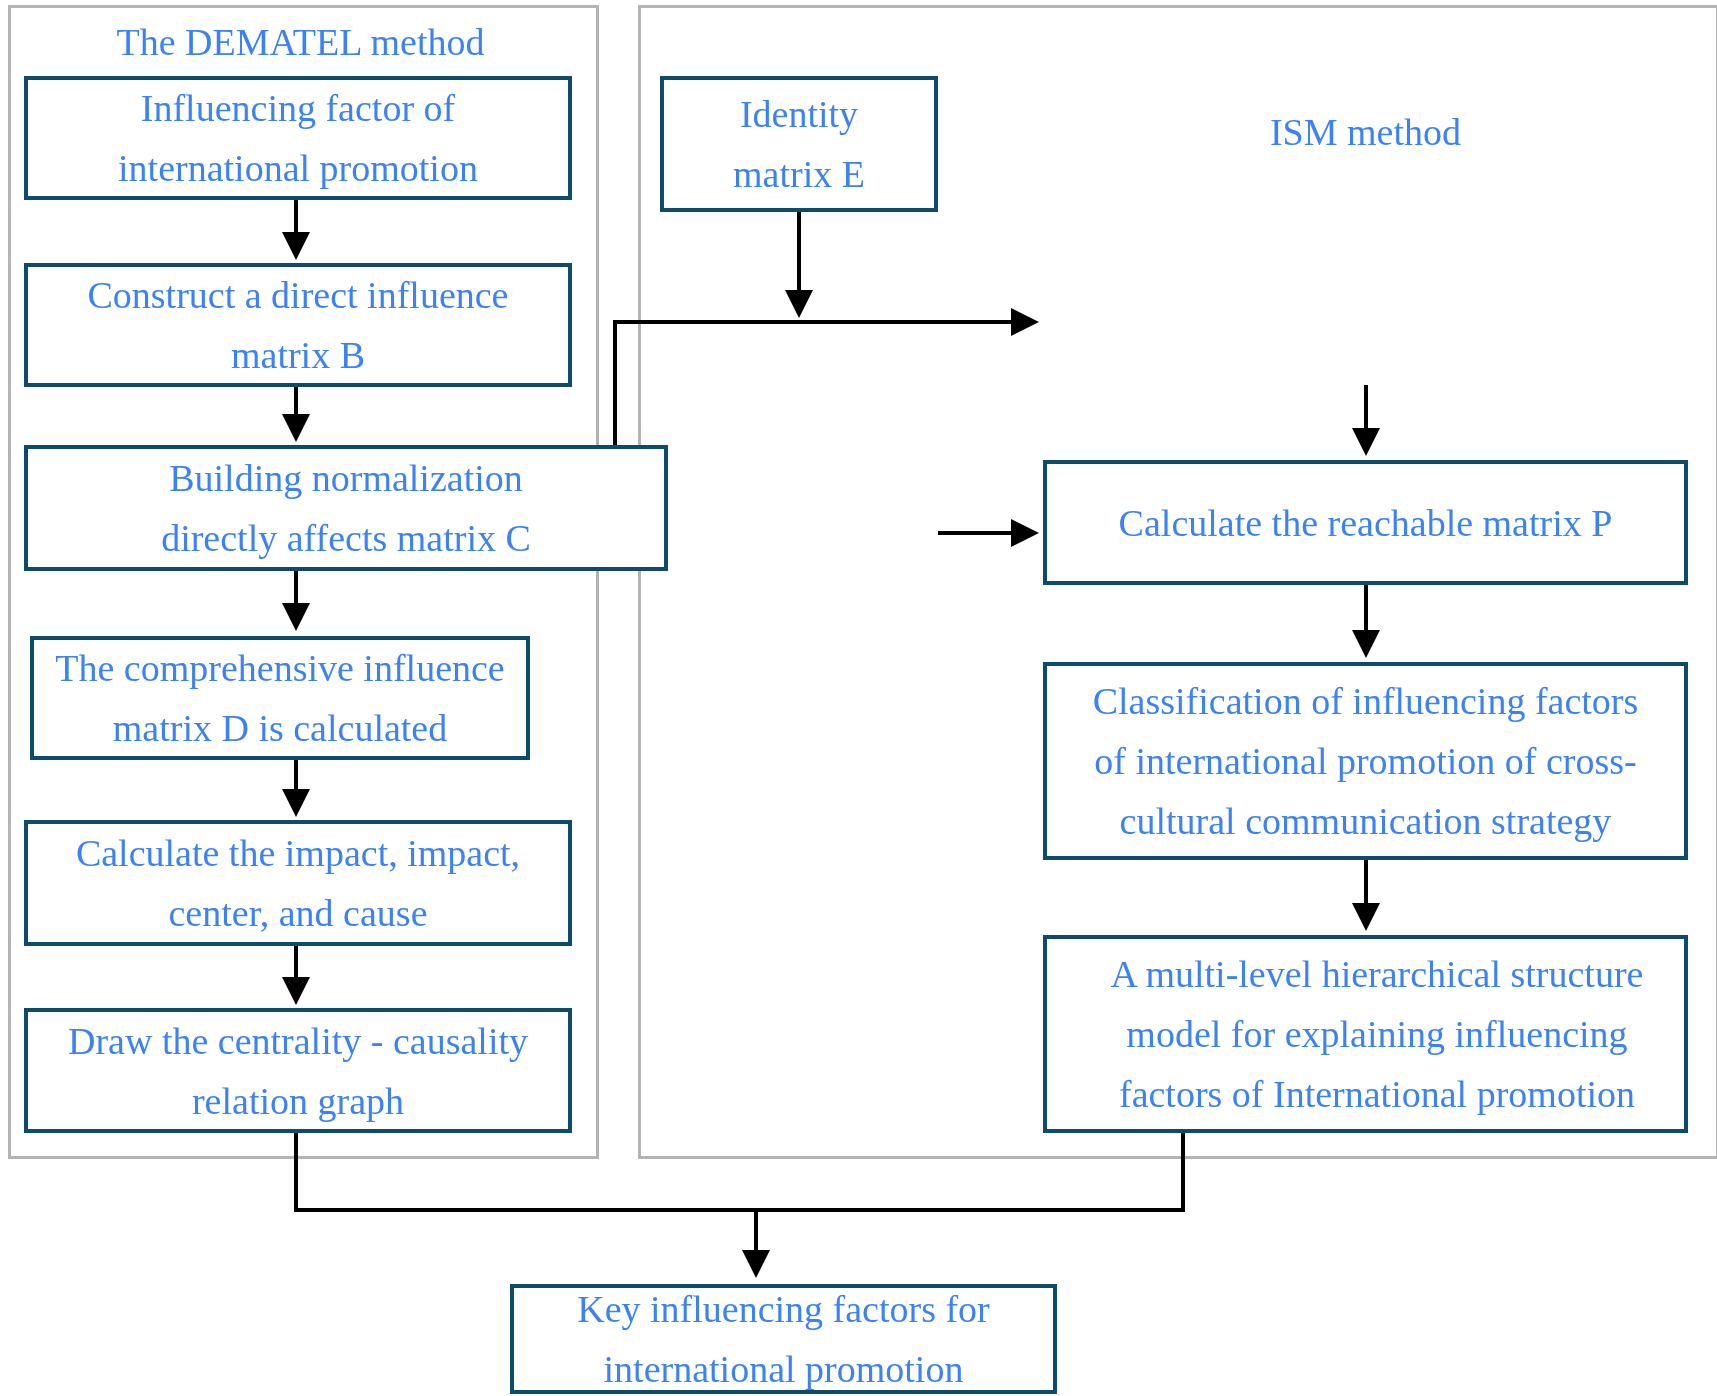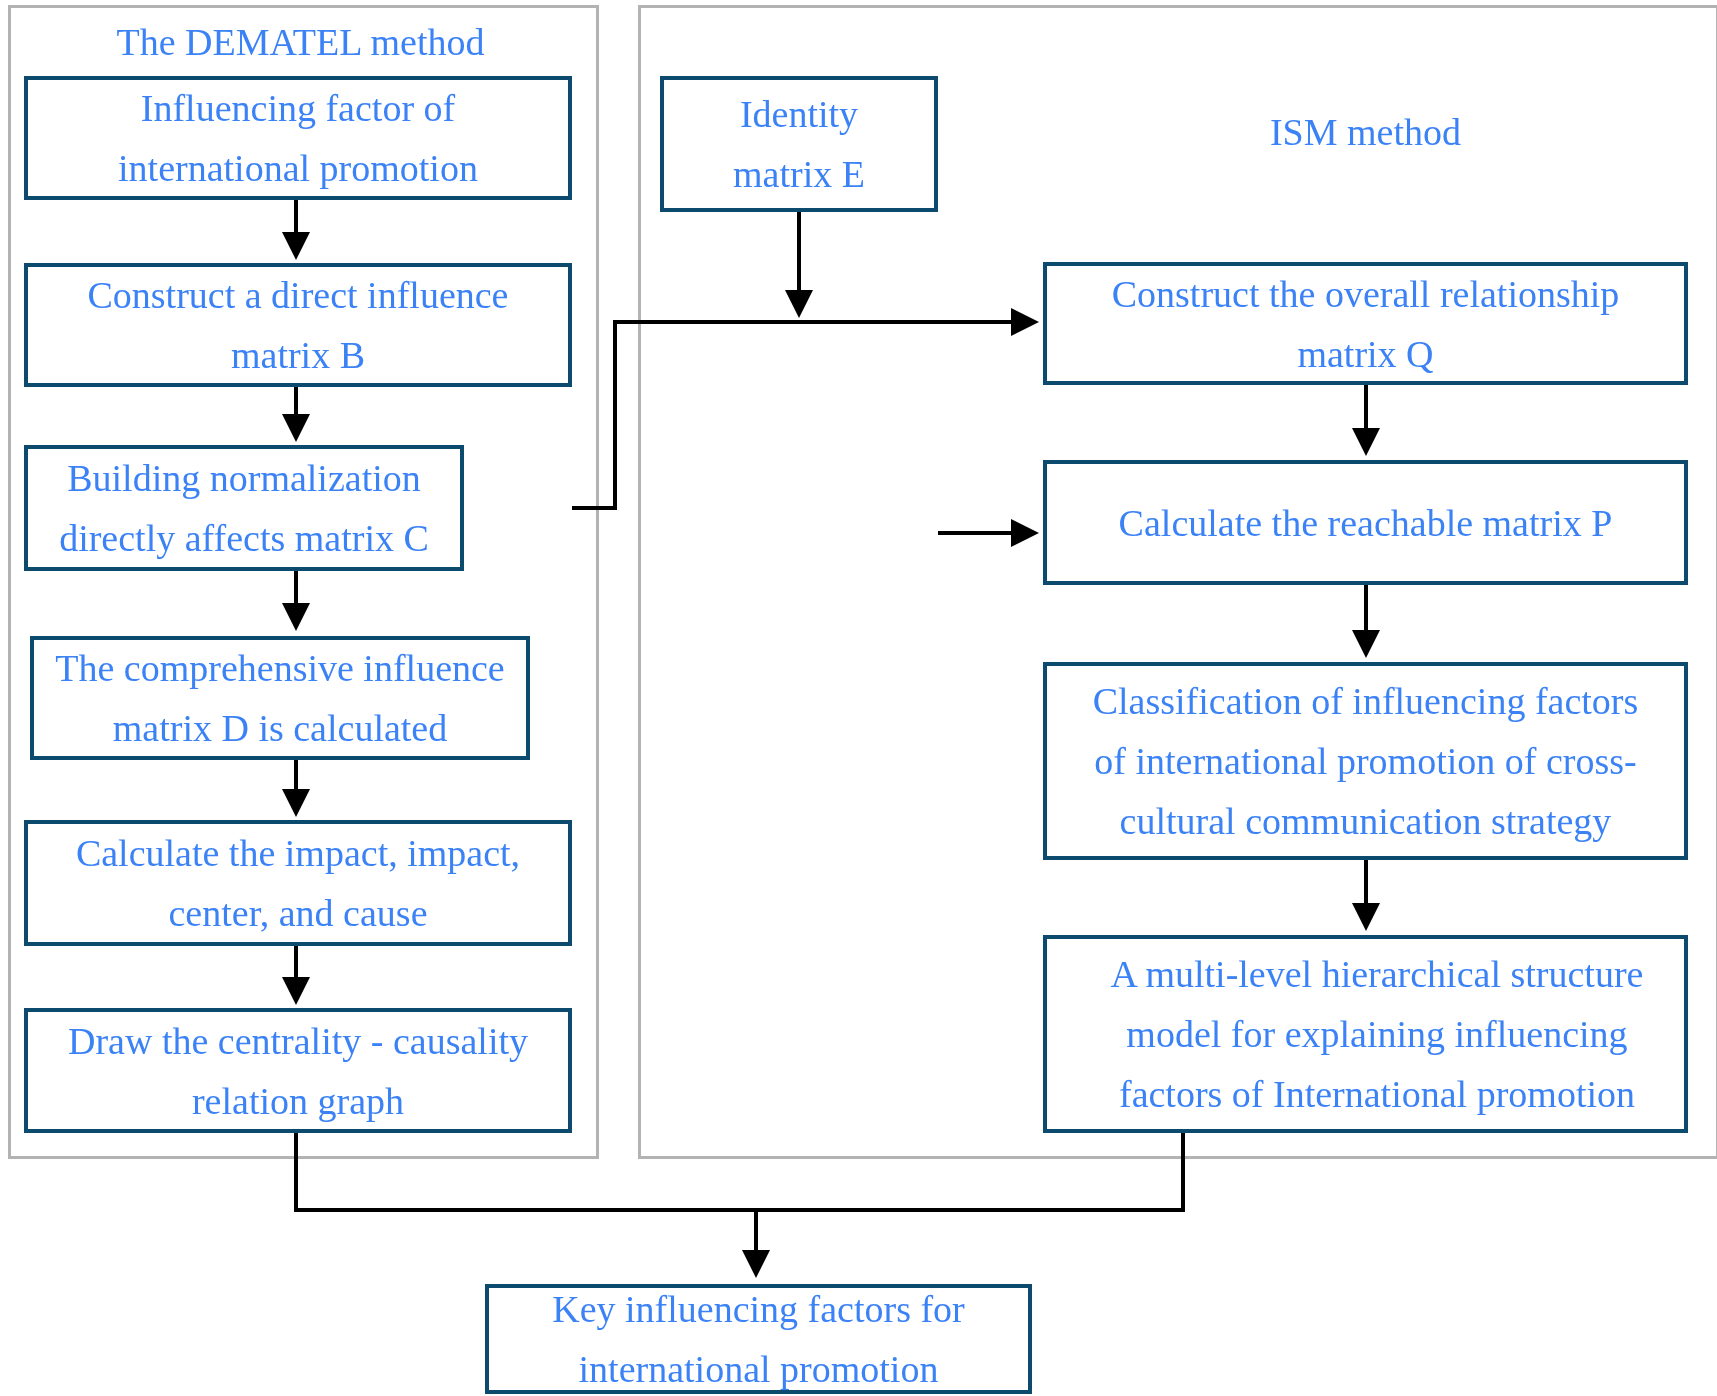--- a/index.html
+++ b/index.html
@@ -86,38 +86,36 @@
     <path d="M756 1210 V1274" marker-end="url(#arrow)"></path>
   </svg>
 
   <div class="group-title" style="left:8px; top:12px; width:585px;">The DEMATEL method</div>
   <div class="group-title" style="left:1043px; top:102px; width:645px;">ISM method</div>
 
   <div class="box" style="left:24px; top:76px; width:548px; height:124px;">Influencing factor of
 international promotion</div>
   <div class="box" style="left:24px; top:263px; width:548px; height:124px;">Construct a direct influence
 matrix B</div>
-  <div class="box" style="left:24px; top:445px; width:440px; height:126px;">Building normalization
+  <div class="box" style="left:24px; top:445px; width:644px; height:126px;">Building normalization
 directly affects matrix C</div>
   <div class="box" style="left:24px; top:636px; width:500px; height:124px;margin-left:6px;">The comprehensive influence
 matrix D is calculated</div>
   <div class="box" style="left:24px; top:820px; width:548px; height:126px;">Calculate the impact, impact,
 center, and cause</div>
   <div class="box" style="left:24px; top:1008px; width:548px; height:125px;">Draw the centrality - causality
 relation graph</div>
 
   <div class="box" style="left:660px; top:76px; width:278px; height:136px;">Identity
 matrix E</div>
 
-  <div class="box" style="left:1043px; top:262px; width:645px; height:123px;">Construct the overall relationship
-matrix Q</div>
   <div class="box" style="left:1043px; top:460px; width:645px; height:125px;">Calculate the reachable matrix P</div>
   <div class="box" style="left:1043px; top:662px; width:645px; height:198px;">Classification of influencing factors
 of international promotion of cross-
 cultural communication strategy</div>
   <div class="box" style="left:1043px; top:935px; width:645px; height:198px;padding-left:27px;">A multi-level hierarchical structure
 model for explaining influencing
 factors of International promotion</div>
 
-  <div class="box" style="left:485px; top:1284px; width:547px; height:110px;">Key influencing factors for
+  <div class="box" style="left:510px; top:1284px; width:547px; height:110px;">Key influencing factors for
 international promotion</div>
 
 </div>
 
 </body></html>

